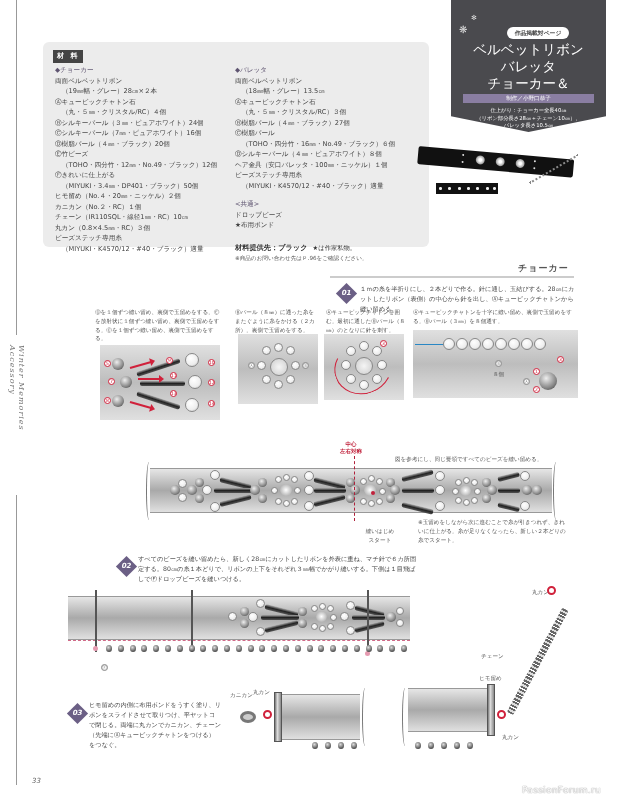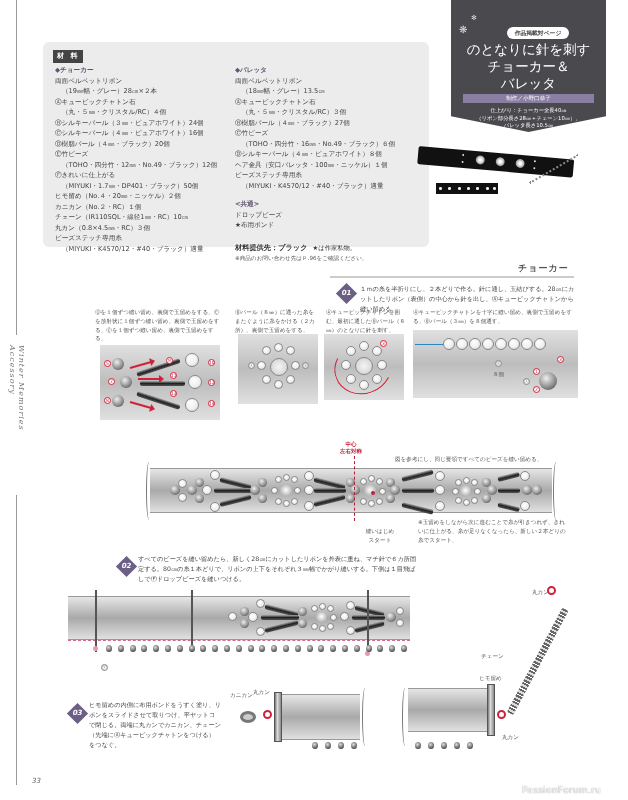--- a/index.html
+++ b/index.html
@@ -14,21 +14,21 @@
     font-size: 8px; color: #777; letter-spacing: 1px; }
 
   
   .materials { position: absolute; left: 43px; top: 42px; width: 386px; height: 205px;
     background: #ececec; border-radius: 6px; padding: 8px 10px; font-size: 6.6px; line-height: 10.5px; color: #444; }
   .mat-tag { display: inline-block; background: #444; color: #fff; font-size: 7px; font-weight: bold;
     padding: 1px 4px; margin-bottom: 3px; letter-spacing: 2px; }
   .mat-col { position: absolute; top: 23px; }
   .mat-col.left { left: 12px; width: 190px; }
   .mat-col.right { left: 192px; width: 190px; top: 23px; }
-  .mat-head { color: #5e5470; font-weight: bold; }
+  .mat-head { color: #5e5470; }
   .mat-line.indent { padding-left: 7px; }
   .mat-gap { height: 8px; }
   .supplier { font-weight: bold; font-size: 7.2px; color: #333; margin-top: 4px; }
   .supplier .note { font-weight: normal; font-size: 6.3px; }
   .small { font-size: 5.6px; color: #555; }
 
   
   .banner { position: absolute; left: 451px; top: 0; width: 155px; height: 132px;
     background: #4a4a4e; clip-path: polygon(0 0, 100% 0, 100% 88%, 50% 100%, 0 88%); }
   .banner-pill { position: absolute; left: 56px; top: 27px; width: 62px; height: 12px;
@@ -111,43 +111,43 @@
 <div class="materials">
   <div class="mat-tag">材 料</div>
   <div class="mat-col left">
     <div class="mat-head">◆チョーカー</div>
     <div id="choker-lines">
         <div class="mat-line">両面ベルベットリボン</div>
         <div class="mat-line indent">（19㎜幅・グレー）28㎝×２本</div>
         <div class="mat-line">Ⓐキュービックチャトン石</div>
         <div class="mat-line indent">（丸・５㎜・クリスタル/RC）４個</div>
         <div class="mat-line">Ⓑシルキーパール（３㎜・ピュアホワイト）24個</div>
-        <div class="mat-line">Ⓒシルキーパール（４㎜・ピュアホワイト）16個</div>
+        <div class="mat-line">Ⓒシルキーパール（7㎜・ピュアホワイト）16個</div>
         <div class="mat-line">Ⓓ樹脂パール（４㎜・ブラック）20個</div>
         <div class="mat-line">Ⓔ竹ビーズ</div>
         <div class="mat-line indent">（TOHO・四分竹・12㎜・No.49・ブラック）12個</div>
         <div class="mat-line">Ⓕきれいに仕上がる</div>
-        <div class="mat-line indent">（MIYUKI・1.7㎜・DP401・ブラック）50個</div>
+        <div class="mat-line indent">（MIYUKI・3.4㎜・DP401・ブラック）50個</div>
         <div class="mat-line">ヒモ留め（No.４・20㎜・ニッケル）２個</div>
         <div class="mat-line">カニカン（No.２・RC）１個</div>
         <div class="mat-line">チェーン（IR110SQL・線径1㎜・RC）10㎝</div>
         <div class="mat-line">丸カン（0.8×4.5㎜・RC）３個</div>
         <div class="mat-line">ビーズステッチ専用糸</div>
         <div class="mat-line indent">（MIYUKI・K4570/12・#40・ブラック）適量</div>
       </div>
   </div>
   <div class="mat-col right">
     <div class="mat-head">◆バレッタ</div>
     <div id="barrette-lines">
         <div class="mat-line">両面ベルベットリボン</div>
         <div class="mat-line indent">（18㎜幅・グレー）13.5㎝</div>
         <div class="mat-line">Ⓐキュービックチャトン石</div>
         <div class="mat-line indent">（丸・５㎜・クリスタル/RC）３個</div>
         <div class="mat-line">Ⓑ樹脂パール（４㎜・ブラック）27個</div>
-        <div class="mat-line">Ⓒ竹ビーズ</div>
+        <div class="mat-line">Ⓒ樹脂パール</div>
         <div class="mat-line indent">（TOHO・四分竹・16㎜・No.49・ブラック）６個</div>
         <div class="mat-line">Ⓓシルキーパール（４㎜・ピュアホワイト）８個</div>
         <div class="mat-line">ヘア金具（安口バレッタ・100㎜・ニッケル）１個</div>
         <div class="mat-line">ビーズステッチ専用糸</div>
         <div class="mat-line indent">（MIYUKI・K4570/12・#40・ブラック）適量</div>
       </div>
     <div class="mat-gap"></div>
     <div class="mat-head">&lt;共通&gt;</div>
     <div class="mat-line">ドロップビーズ</div>
     <div class="mat-line">★布用ボンド</div>
@@ -158,23 +158,23 @@
     </div>
     <div class="small">※商品のお問い合わせ先はＰ.96をご確認ください。</div>
   </div>
 </div>
 
 <div class="banner">
   <div class="sparkle" style="left:8px;top:24px;">❋</div>
   <div class="sparkle" style="left:20px;top:14px;font-size:7px;">✻</div>
   <div class="banner-pill">作品掲載対ページ</div>
   <div class="banner-title">
-    <div>のとなりに針を刺す</div>
+    <div>ベルベットリボン</div>
+    <div>バレッタ</div>
     <div>チョーカー＆</div>
-    <div>バレッタ</div>
   </div>
   <div class="banner-author">制作／小野口恭子</div>
   <div class="banner-spec">
     <div>仕上がり：チョーカー全長40㎝</div>
     <div>（リボン部分長さ28㎝＋チェーン10㎝）、</div>
     <div>バレッタ長さ10.5㎝</div>
   </div>
 </div>
 
 <div class="choker-strip">

